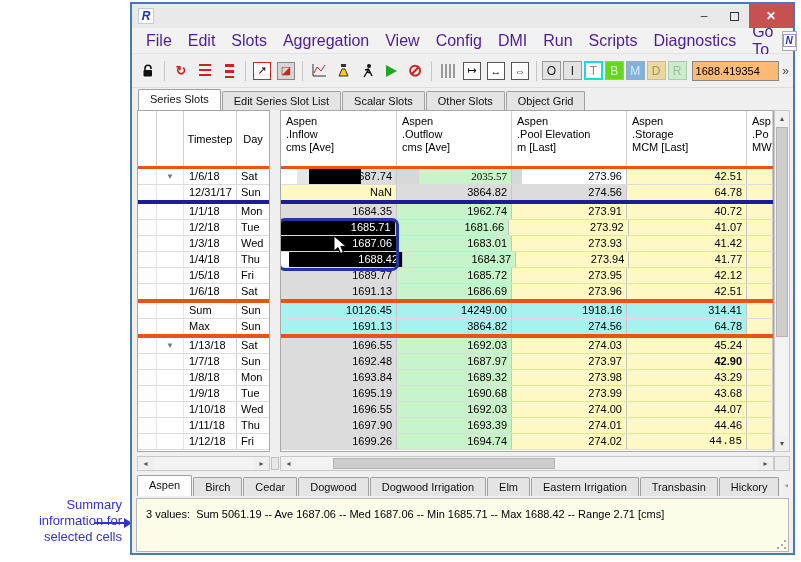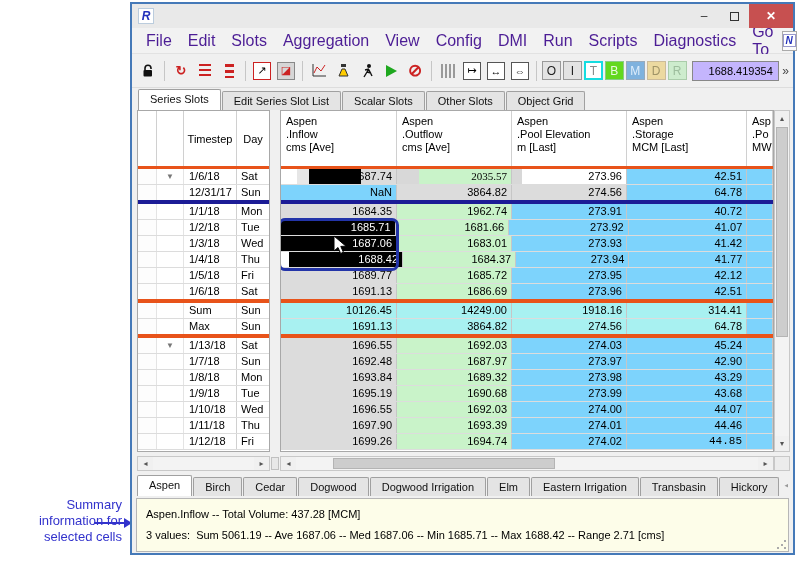--- a/index.html
+++ b/index.html
@@ -43,21 +43,21 @@
   .box16.pressed{background:#d6d6d6;border-color:#888;color:#cc2222}
   .redglyph{color:#cc2222;font-weight:bold}
   .play-tri{width:0;height:0;border-left:11px solid #1fa81f;border-top:6px solid transparent;border-bottom:6px solid transparent}
   .flag{width:19px;height:19px;border:1px solid #999;display:flex;align-items:center;justify-content:center;font-size:12px;margin:0 1px}
   .flag-o,.flag-i{background:#e3e3e3;color:#222}
   .flag-t{background:#fff;border:2px solid #16dce0;color:#8a8a8a}
   .flag-b{background:#63d81e;color:#eafae0;border-color:#8c8}
   .flag-m{background:#7fb2de;color:#dfeefc;border-color:#9ab}
   .flag-d{background:#ecd9a0;color:#a09467;border-color:#cb9}
   .flag-r{background:#cdeccd;color:#9dbd9d;border-color:#aca}
-  .val-field{width:88px;height:20px;border:1px solid #888;background:#c4b5fd;font-size:11px;padding:0 16px;display:flex;align-items:center;overflow:hidden;white-space:nowrap;margin-left:4px}
+  .val-field{width:88px;height:20px;border:1px solid #888;background:#fdba74;font-size:11px;padding:0 3px;display:flex;align-items:center;overflow:hidden;white-space:nowrap;margin-left:4px}
   .overflow-chevron{font-size:12px;color:#444;margin-left:3px}
 
   
   .tabbar-top{position:absolute;left:0;top:84px;right:0;height:22px;display:flex;align-items:flex-end;padding-left:6px}
   .tab{font-size:11px;padding:3px 11px 3px;background:#e4e4e4;border:1px solid #a0a0a0;border-bottom:none;margin-right:1px;border-radius:2px 2px 0 0;color:#111;white-space:nowrap}
   .tab.active{background:#fff;padding-bottom:5px;position:relative;z-index:2}
 
   
   .table-area{position:absolute;left:5px;top:106px;width:653px;height:362px;background:#f0f0f0}
   .pane{position:absolute;top:0;background:#fff;border:1px solid #a8a8a8}
@@ -68,21 +68,21 @@
   .dh-cell{font-size:11px;line-height:13px;padding:4px 0 0 5px;border-right:1px solid #d0d0d0;overflow:hidden;white-space:nowrap}
   .tbody{position:relative}
   .trow{display:flex;height:16px;border-bottom:1px solid #dcdcdc}
   .trow.sep-blue{height:19px;border-bottom:4px solid #1c1c96}
   .trow.sep-orange{height:19px;border-bottom:4px solid #e8531a}
   .fz-a{width:19px;border-right:1px solid #e4e4e4;background:#fdfdfd}
   .fz-m{width:27px;border-right:1px solid #e4e4e4;text-align:center;font-size:8px;color:#777;line-height:15px}
   .fz-t{width:53px;border-right:1px solid #d0d0d0;font-size:11px;padding-left:5px;line-height:15px;white-space:nowrap}
   .fz-d{width:32px;font-size:11px;padding-left:4px;line-height:15px;white-space:nowrap}
   .dcell{font-size:11px;text-align:right;padding-right:4px;line-height:15px;border-right:1px solid #c6c6c6;overflow:hidden;white-space:nowrap}
-  .c-white{background:#7dd3fc}
+  .c-white{background:#fef9c3}
   .c-gray{background:#dcdcdc}
   .c-green{background:#c9f3c9}
   .c-cyan{background:#a8f1f1}
   .c-sel{background:#000;color:#fff}
   .c-aggin{background:linear-gradient(to right,#fff 0 16px,#e6e6e6 16px 28px,#000 28px 80px,#dcdcdc 80px 100%)}
   .c-aggout{background:linear-gradient(to right,#d8d8d8 0 22px,#c9f3c9 22px 100%)}
   .c-aggpool{background:linear-gradient(to right,#d8d8d8 0 10px,#fff 10px 100%)}
   .sel-outline{position:absolute;left:-3px;top:49px;width:121px;height:53px;border:3px solid #2334a8;border-radius:7px;pointer-events:none}
   .cursor{position:absolute;left:52px;top:66px;pointer-events:none}
 
@@ -455,21 +455,21 @@
             <div class="dcell c-gray" style="width: 116px;">1696.55</div>
             <div class="dcell c-green" style="width: 115px;">1692.03</div>
             <div class="dcell c-white" style="width: 115px;">274.03</div>
             <div class="dcell c-white" style="width: 120px;">45.24</div>
             <div class="dcell c-white" style="width: 26px;"></div>
           </div>
           <div class="trow">
             <div class="dcell c-gray" style="width: 116px;">1692.48</div>
             <div class="dcell c-green" style="width: 115px;">1687.97</div>
             <div class="dcell c-white" style="width: 115px;">273.97</div>
-            <div class="dcell c-white" style="width: 120px;">42.90</div>
+            <div class="dcell c-white" style="width: 120px; font-weight: bold;">42.90</div>
             <div class="dcell c-white" style="width: 26px;"></div>
           </div>
           <div class="trow">
             <div class="dcell c-gray" style="width: 116px;">1693.84</div>
             <div class="dcell c-green" style="width: 115px;">1689.32</div>
             <div class="dcell c-white" style="width: 115px;">273.98</div>
             <div class="dcell c-white" style="width: 120px;">43.29</div>
             <div class="dcell c-white" style="width: 26px;"></div>
           </div>
           <div class="trow">
@@ -539,18 +539,17 @@
       <div class="tab">Eastern Irrigation</div>
       <div class="tab">Transbasin</div>
       <div class="tab">Hickory</div>
       <div class="tab-scrolls">
       <div class="tab-scroll dim">◀</div>
 
     </div>
   </div>
 
   <div class="summary">
-    <div class="sum-line l1">Aspen.Inflow -- Total Volume: 437.28 [MCM]</div>
     <div class="sum-line l2">3 values:  Sum 5061.19 -- Ave 1687.06 -- Med 1687.06 -- Min 1685.71 -- Max 1688.42 -- Range 2.71 [cms]</div>
     <div class="grip"></div>
   </div>
 
 </div>
 
 </body></html>

